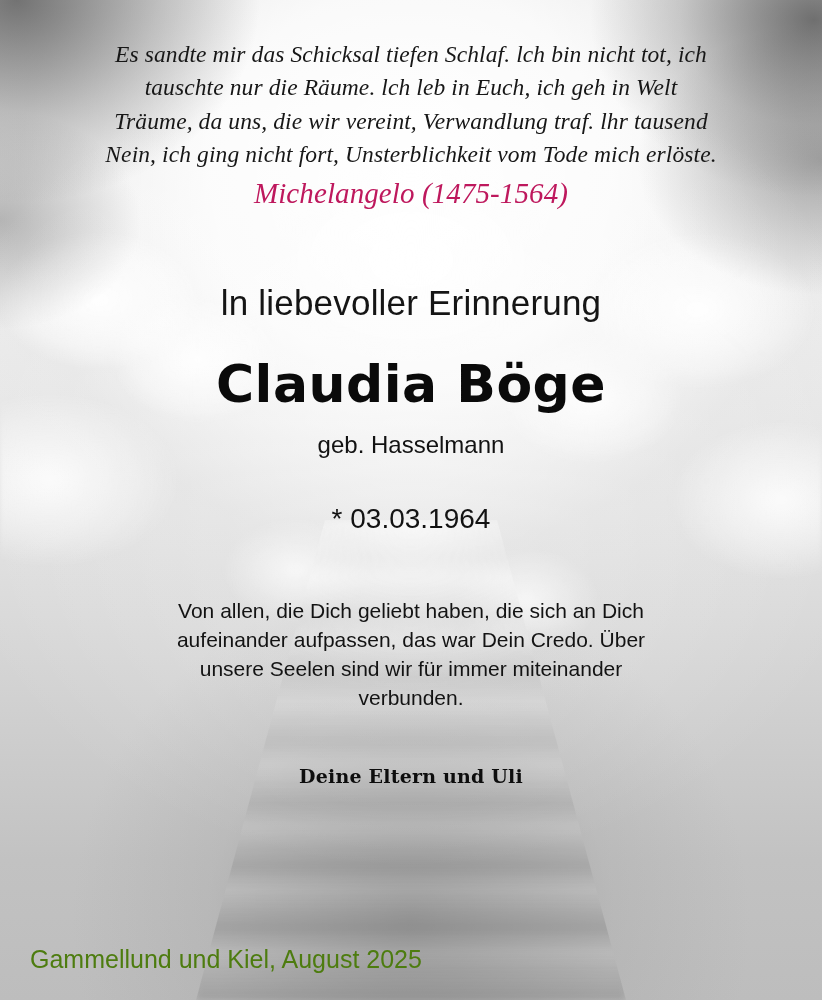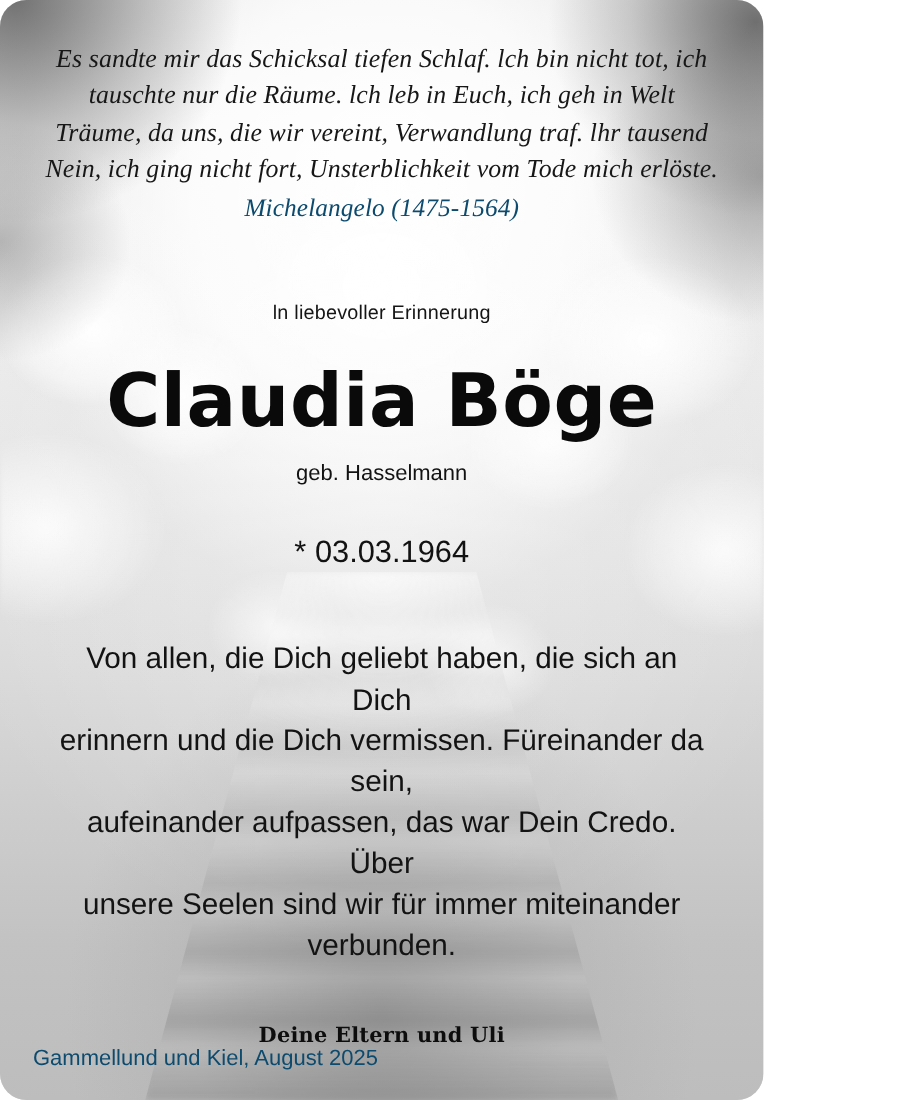--- a/index.html
+++ b/index.html
@@ -2,27 +2,26 @@
 <html><head>
 <meta charset="utf-8">
 <style>
   html, body {
     margin: 0;
     padding: 0;
     background: #ffffff;
   }
   #obituary {
     position: relative;
-    width: 694px;
+    width: 822px;
     height: 1000px;
     overflow: hidden;
     font-family: "Liberation Sans", sans-serif;
     color: #1a1a1a;
     background: #d8d8d8;
-    border-radius: 24px;
   }
 
   
   .bg-layer {
     position: absolute;
     inset: 0;
     pointer-events: none;
   }
   .bg-base {
     background:
@@ -101,85 +100,85 @@
     font-style: italic;
     font-size: 23.5px;
     line-height: 1.42;
     color: #171717;
     letter-spacing: 0.1px;
     padding: 0 12px;
   }
   .poem-author {
     font-family: "Liberation Serif", serif;
     font-style: italic;
-    font-size: 23px;
+    font-size: 29px;
     line-height: 1.42;
-    color: #0c4a6e;
+    color: #be185d;
     margin-top: 2px;
   }
   .intro {
     margin-top: 68px;
     font-family: "Liberation Sans", sans-serif;
-    font-size: 18px;
+    font-size: 35px;
     color: #151515;
     letter-spacing: 0.2px;
   }
   .name {
     margin-top: 34px;
     font-family: "DejaVu Sans", sans-serif;
     font-weight: 700;
-    font-size: 67px;
+    font-size: 52px;
     letter-spacing: 0.5px;
     color: #0a0a0a;
     line-height: 1.05;
   }
   .maiden {
     margin-top: 20px;
     font-family: "Liberation Sans", sans-serif;
-    font-size: 20px;
+    font-size: 24px;
     color: #121212;
   }
   .dates {
     margin-top: 44px;
     font-family: "Liberation Sans", sans-serif;
     font-size: 28px;
     color: #121212;
     display: flex;
     justify-content: center;
     align-items: baseline;
     gap: 56px;
   }
   .dates .date-item {
     white-space: nowrap;
   }
   .dagger { font-family: "DejaVu Sans", sans-serif; }
   .tribute {
     margin-top: 62px;
     font-family: "Liberation Sans", sans-serif;
-    font-size: 27px;
+    font-size: 21px;
     line-height: 1.38;
     color: #131313;
     padding: 0 22px;
   }
   .family {
     margin-top: 52px;
     font-family: "DejaVu Serif", serif;
     font-weight: 700;
     font-size: 19px;
     color: #0d0d0d;
     letter-spacing: 0.2px;
   }
   .place {
     position: absolute;
     left: 30px;
     bottom: 26px;
     z-index: 5;
     font-family: "Liberation Sans", sans-serif;
-    font-size: 20px;
-    color: #0c4a6e;
+    font-size: 25px;
+    color: #4d7c0f;
     text-align: left;
   }
 </style>
 </head>
 <body>
 
 <div id="obituary">
 
   <div class="bg-layer bg-base"></div>
   <div class="bg-layer bg-clouds"></div>
@@ -202,21 +201,20 @@
     <div class="name">Claudia Böge</div>
 
     <div class="maiden">geb. Hasselmann</div>
 
     <div class="dates">
       <span class="date-item">* 03.03.1964</span>
     </div>
 
     <div class="tribute">
       <div>Von allen, die Dich geliebt haben, die sich an Dich</div>
-      <div>erinnern und die Dich vermissen. Füreinander da sein,</div>
       <div>aufeinander aufpassen, das war Dein Credo. Über</div>
       <div>unsere Seelen sind wir für immer miteinander</div>
       <div>verbunden.</div>
     </div>
 
     <div class="family">Deine Eltern und Uli</div>
 
   </div>
 
   <div class="place">Gammellund und Kiel, August 2025</div>

